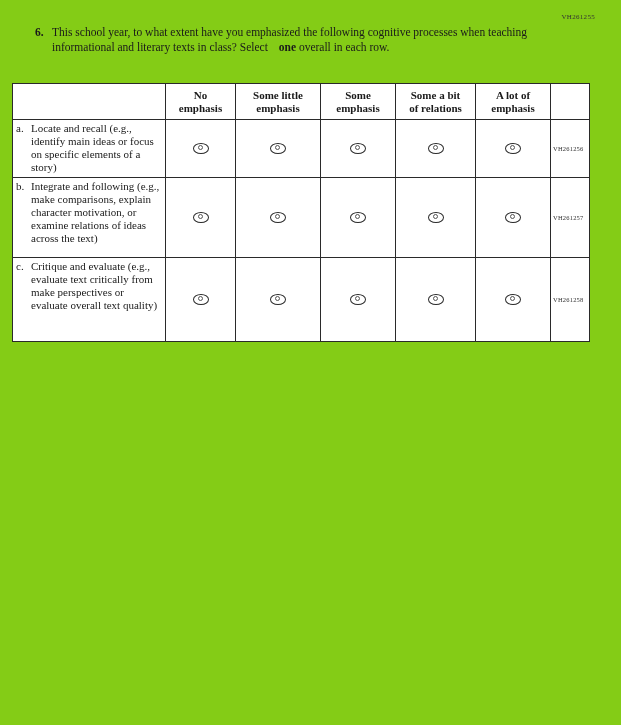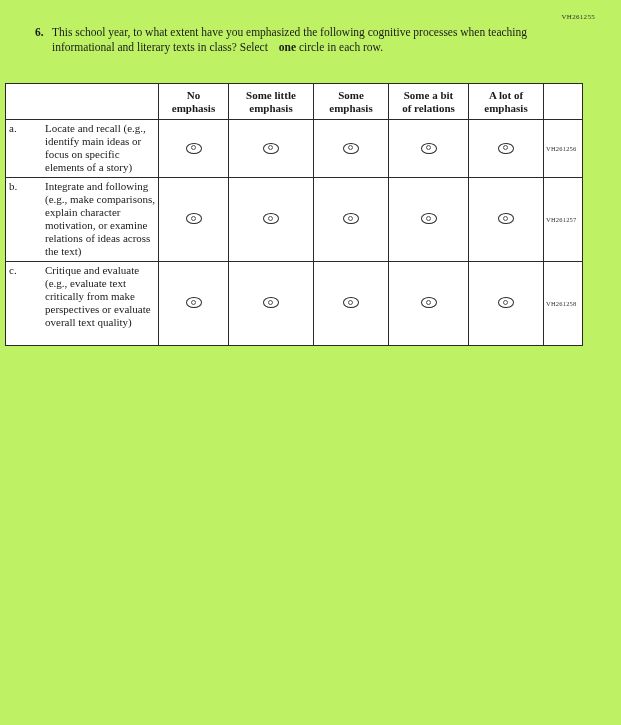--- a/index.html
+++ b/index.html
@@ -4,21 +4,21 @@
 <style>
   * { margin: 0; padding: 0; box-sizing: border-box; }
   html, body { background: #ffffff; }
   body {
     width: 621px;
     height: 725px;
     position: relative;
     font-family: "Liberation Serif", "DejaVu Serif", serif;
     color: #1a1a1a;
   }
-  .page { position: relative; width: 621px; height: 725px; background: #bef264; }
+  .page { position: relative; width: 621px; height: 725px; background: #84cc16; }
 
   .top-code {
     position: absolute;
     top: 13px;
     right: 26px;
     font-size: 7px;
     letter-spacing: 0.3px;
     color: #333;
   }
 
@@ -35,21 +35,21 @@
     font-weight: bold;
     width: 17px;
     flex: 0 0 17px;
   }
   .qtext { flex: 1; }
   .qtext b { font-weight: bold; padding-left: 8px; }
 
   table.emphasis {
     position: absolute;
     top: 83px;
-    left: 5px;
+    left: 12px;
     border-collapse: collapse;
     table-layout: fixed;
     width: 577px;
     background: #fff;
   }
   table.emphasis th, table.emphasis td {
     border: 1px solid #2a2a2a;
   }
   table.emphasis th {
     font-size: 11px;
@@ -61,21 +61,21 @@
     padding: 2px 1px;
   }
   td.item {
     font-size: 11px;
     line-height: 1.18;
     vertical-align: top;
     padding: 2px 3px 3px 3px;
   }
   .item-inner { display: flex; }
   .item-letter { flex: 0 0 15px; }
-  .item-text { flex: 1; margin-left: 21px; }
+  .item-text { flex: 1; }
 
   td.bubble-cell {
     text-align: center;
     vertical-align: middle;
   }
   .oval {
     display: inline-block;
     width: 16px;
     height: 11px;
     border: 1.2px solid #2a2a2a;
@@ -108,21 +108,21 @@
 </style>
 </head>
 <body>
 
 <div class="page">
 
   <div class="top-code">VH261255</div>
 
   <div class="question">
     <span class="qnum">6.</span>
-    <div class="qtext"><span>This school year, to what extent have you emphasized the following cognitive processes when teaching informational and literary texts in class? Select </span><b>one</b><span> circle in each row.</span></div>
+    <div class="qtext"><span>This school year, to what extent have you emphasized the following cognitive processes when teaching informational and literary texts in class? Select </span><b>one</b><span> overall in each row.</span></div>
   </div>
 
   <table class="emphasis">
     <colgroup>
       <col style="width:153px">
       <col style="width:70px">
       <col style="width:85px">
       <col style="width:75px">
       <col style="width:80px">
       <col style="width:75px">

